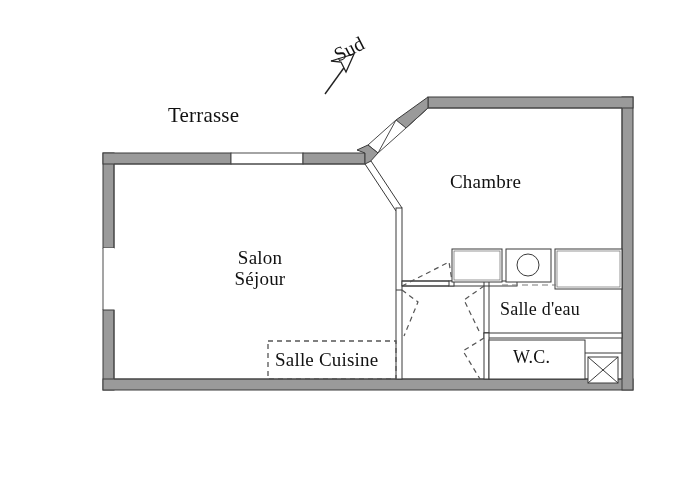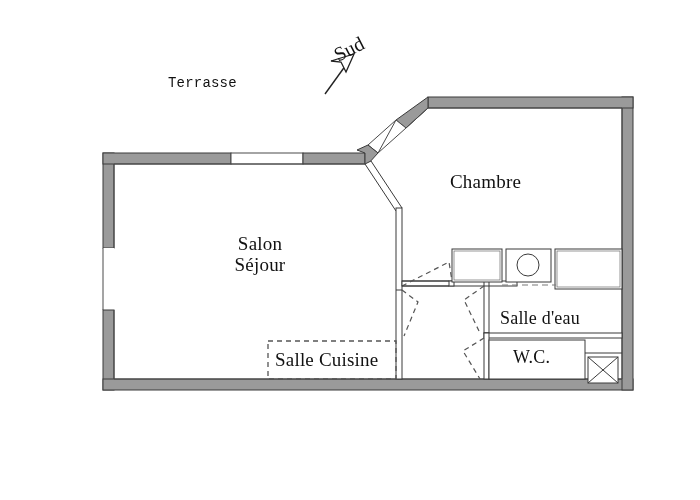--- a/index.html
+++ b/index.html
@@ -32,40 +32,38 @@
     position: absolute;
     font-family: "Liberation Serif", "DejaVu Serif", serif;
     color: #111111;
     white-space: pre;
     line-height: 1.08;
     text-align: center;
     letter-spacing: 0.2px;
   }
   #label-terrasse {
     left: 168px;
-    top: 76px;
-    font-size: 14px;
-    font-family: Liberation Mono, monospace;
+    top: 104px;
+    font-size: 21px;
   }
   #label-salon {
     left: 200px;
-    top: 234px;
+    top: 248px;
     width: 120px;
     font-size: 19px;
   }
   #label-chambre {
     left: 450px;
     top: 172px;
     font-size: 19px;
   }
   #label-salle-deau {
     left: 500px;
     top: 300px;
     font-size: 18px;
-    margin-top: 9px;
   }
   #label-wc {
     left: 513px;
     top: 348px;
     font-size: 18px;
     text-align: right;
   }
   #label-coin-cuisine {
     left: 275px;
     top: 350px;

